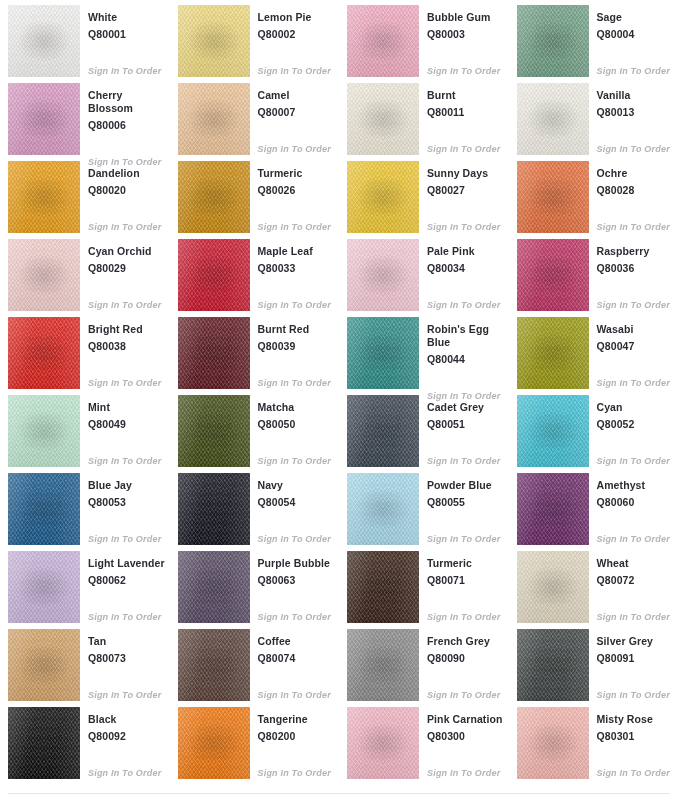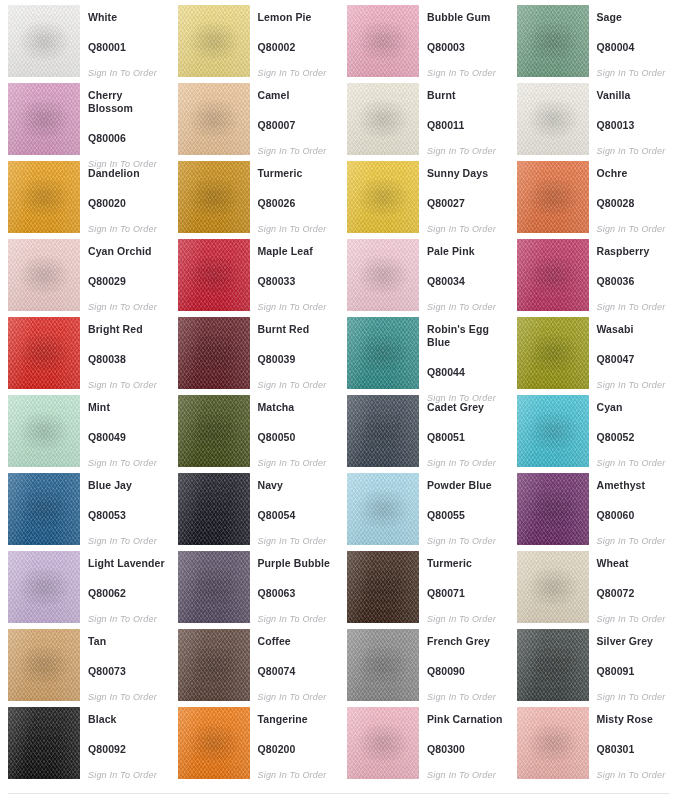--- a/index.html
+++ b/index.html
@@ -65,30 +65,31 @@
     color:#2b2b33;
     letter-spacing:0.1px;
     word-wrap:break-word;
   }
   .code{
     font-size:10.5px;
     line-height:13px;
     font-weight:700;
     color:#2b2b33;
     letter-spacing:0.1px;
-    margin-top:17px;
+    margin-top:4px;
   }
   .order{
     font-size:9px;
     line-height:12px;
     font-style:italic;
     color:#b3b3b8;
     letter-spacing:0.2px;
-    margin-top:13px;
+    margin-top:24px;
     white-space:nowrap;
+    font-weight:bold;
   }
   .bottom-divider{
     position:absolute;
     left:8px;
     right:8px;
     top:793px;
     height:1px;
     background:#e6e6e6;
   }
 </style>

